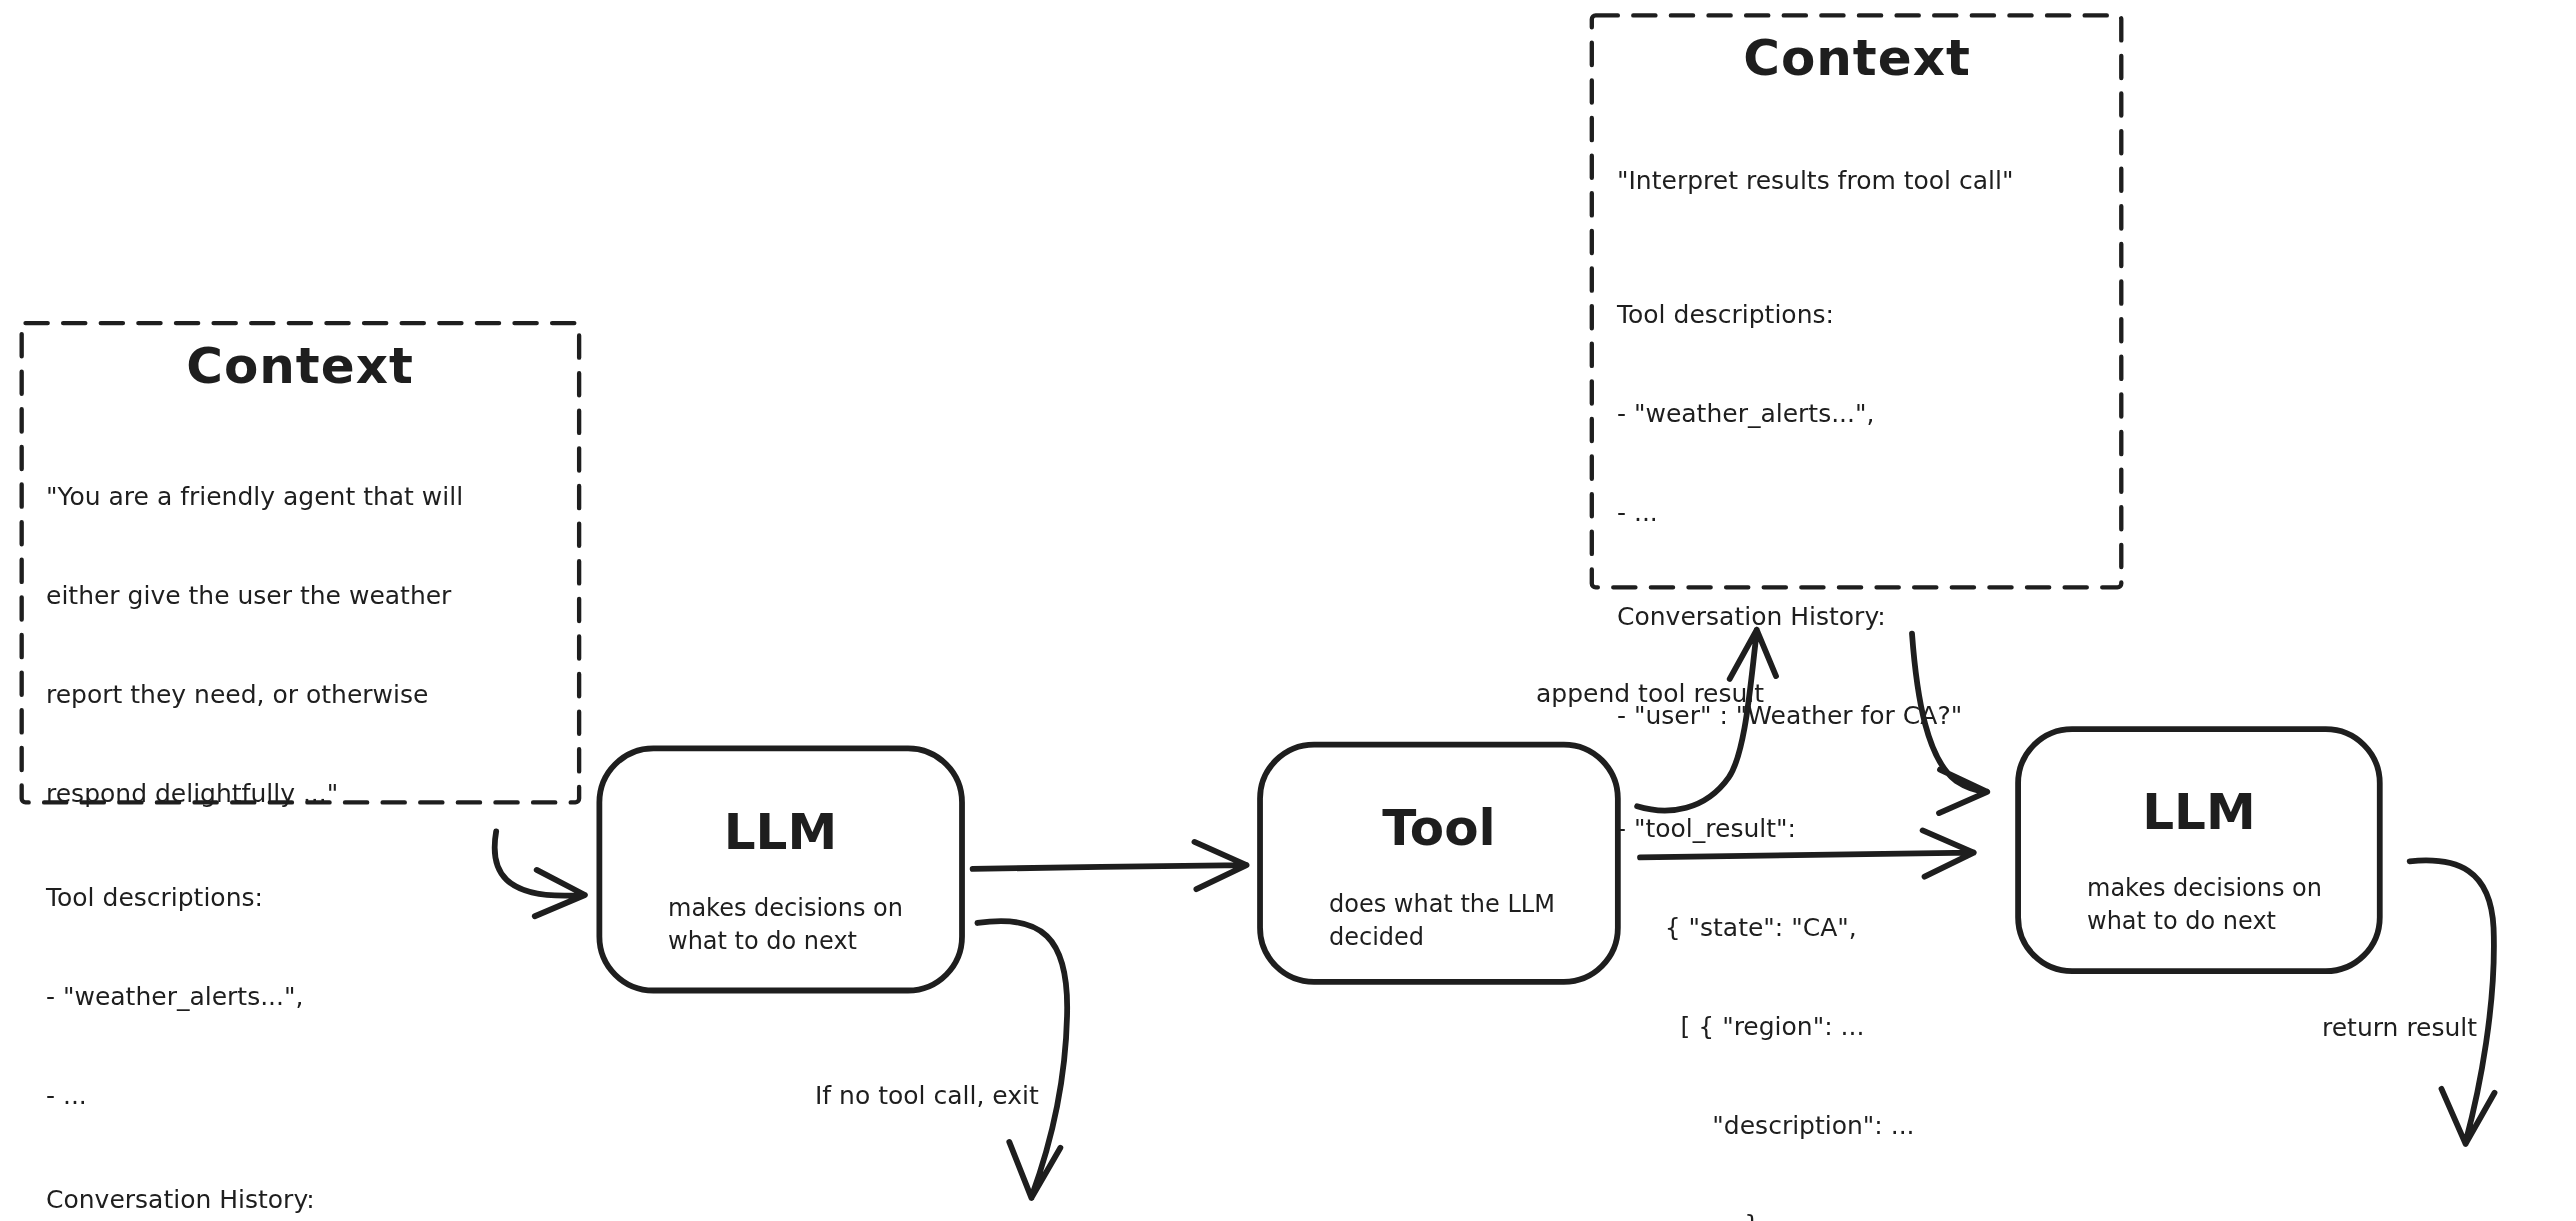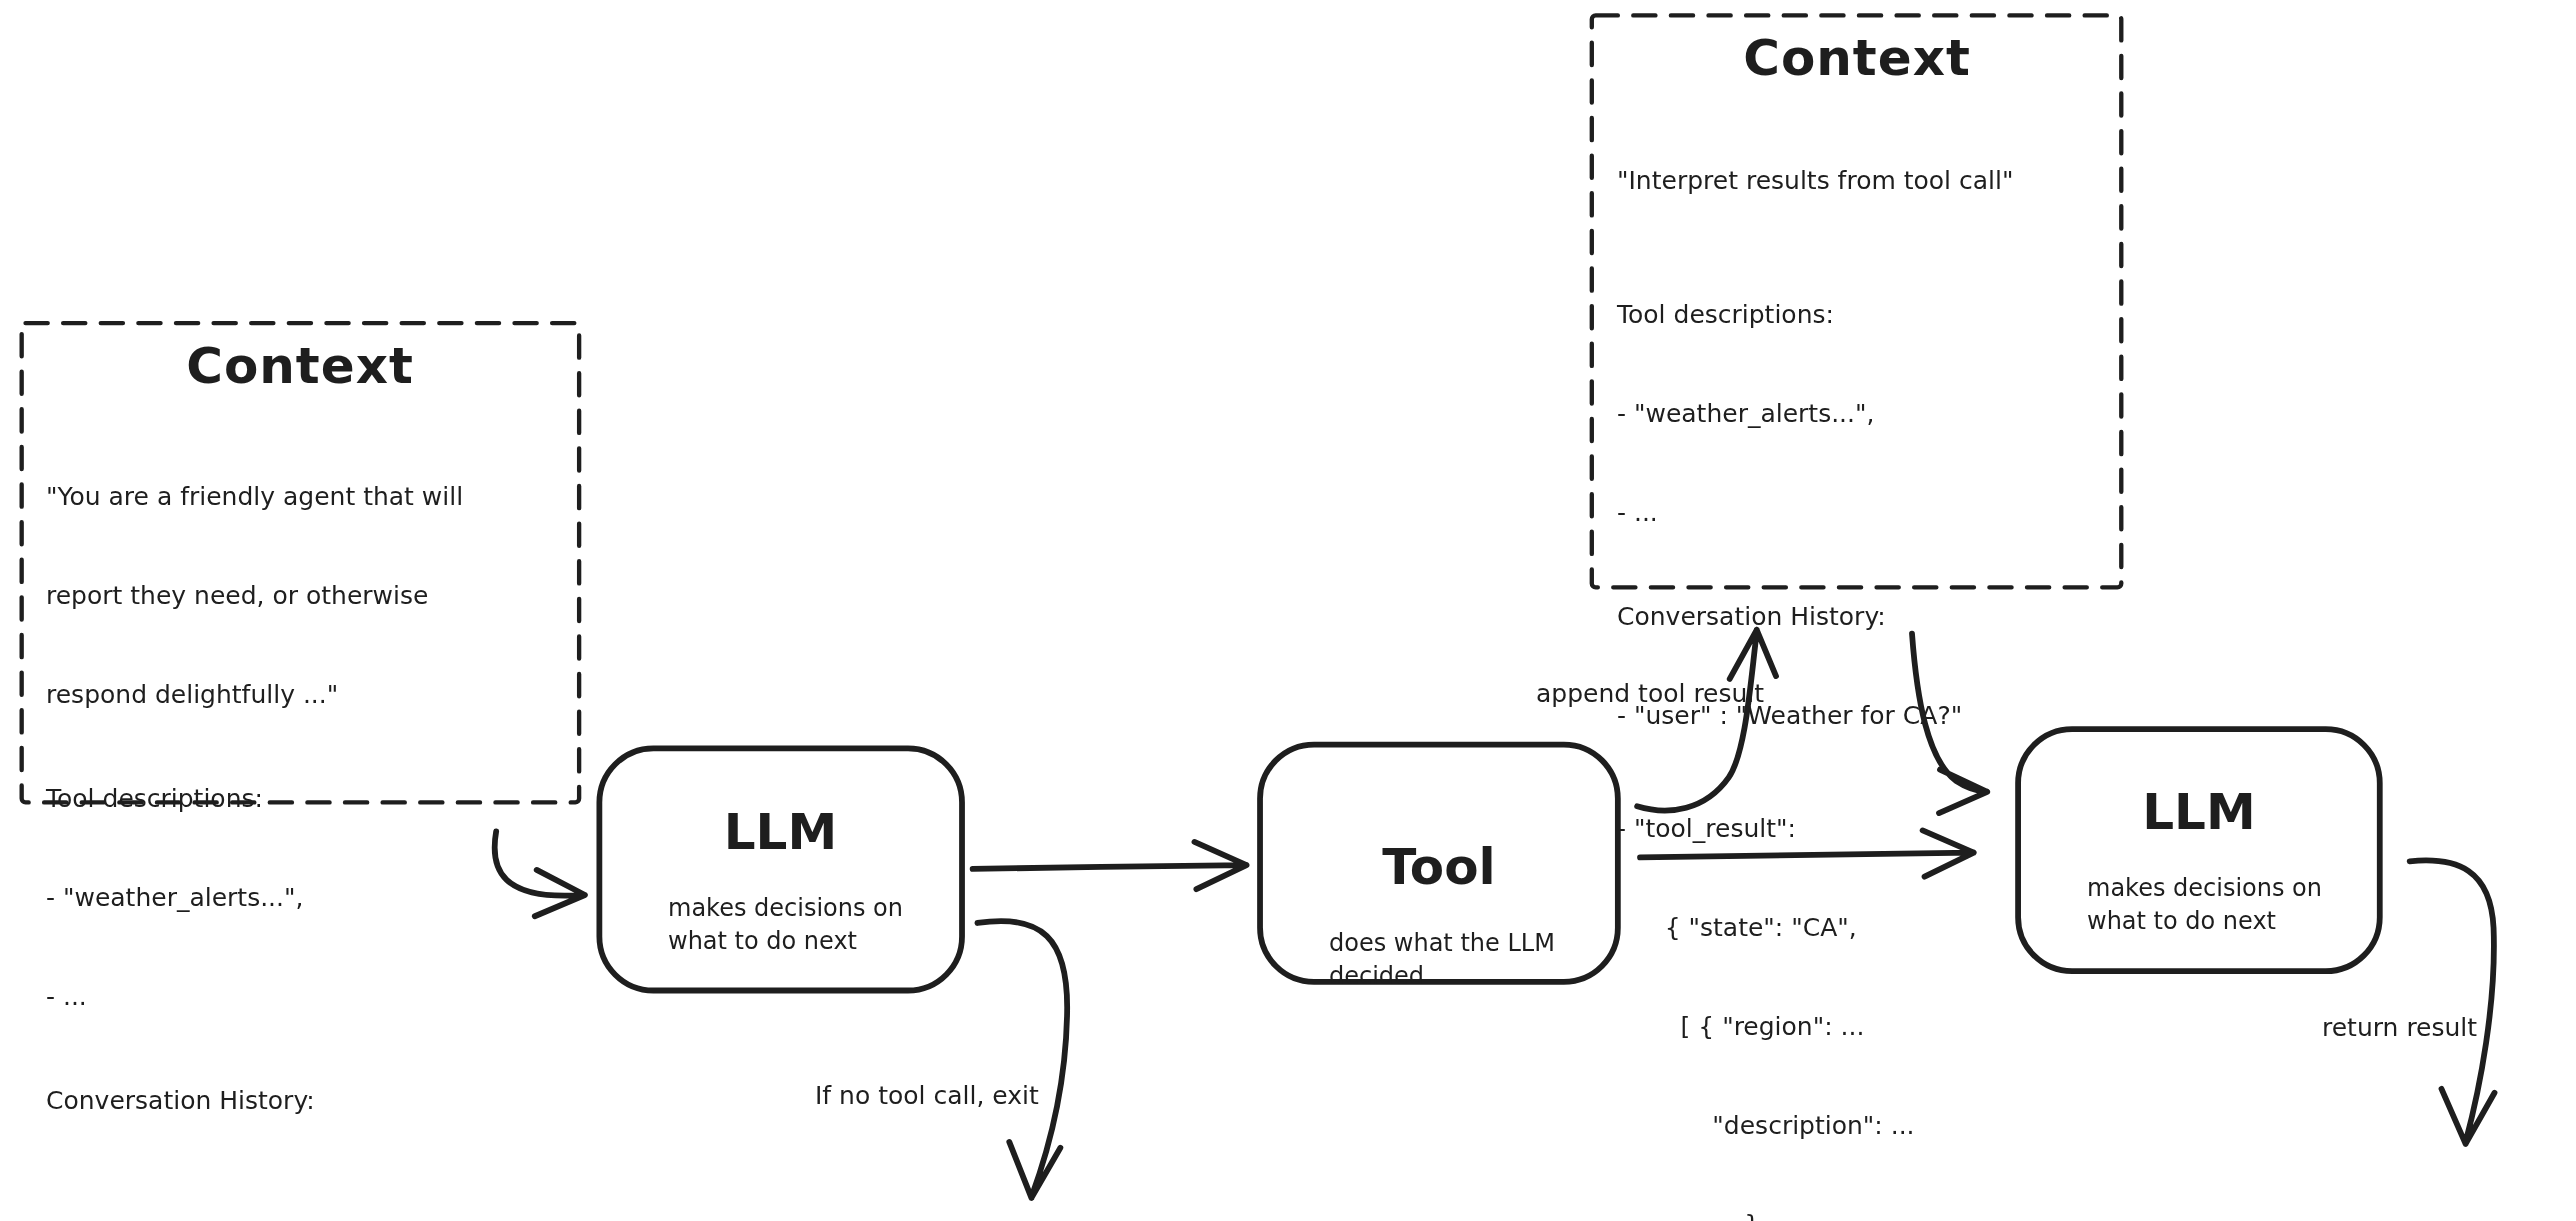--- a/index.html
+++ b/index.html
@@ -22,21 +22,21 @@
   .ctx1{left:21px;top:323px;width:558px;height:480px;}
   .ctx2{left:1592px;top:15.4px;width:530px;height:572px;}
 
   
   .node{position:absolute;}
   .node-title{position:absolute;left:0;right:0;top:54px;text-align:center;font-size:50px;font-weight:700;}
   .node-llm .node-title{}
   .node-body{position:absolute;left:69px;top:143px;font-size:24px;line-height:33px;white-space:pre-line;}
 
   .node-llm1{left:599px;top:749px;width:363px;height:242px;}
-  .node-tool{left:1260px;top:784px;width:358px;height:237px;}
+  .node-tool{left:1260px;top:745px;width:358px;height:237px;}
   .node-llm2{left:2018px;top:729px;width:362px;height:242px;}
 
   
   .edge-label{position:absolute;font-size:25px;white-space:pre;}
   .lbl-append{left:1536px;top:679px;}
   .lbl-exit{left:815px;top:1040px;margin-top:41px;}
   .lbl-return{left:2322px;top:1013px;}
 </style>
 </head>
 <body>
@@ -64,20 +64,21 @@
 
     <path d="M 1700 889 L 2044 884 M 1993 861 L 2046 884 M 1995 909 L 2046 884" stroke-width="6"></path>
 
     <path d="M 2498 893 C 2548 888, 2582 902, 2585 962 C 2588 1040, 2571 1128, 2556 1184 M 2531 1129 L 2556 1186 M 2586 1133 L 2556 1186" stroke-width="6"></path>
   </svg>
 
   <div class="ctx ctx1">
     <div class="ctx-title">Context</div>
     <div class="ctx-body">
       <div class="ln">"You are a friendly agent that will</div>
+      <div class="ln">either give the user the weather</div>
       <div class="ln">report they need, or otherwise</div>
       <div class="ln">respond delightfully ..."</div>
       <div class="ln pgap">Tool descriptions:</div>
       <div class="ln">- "weather_alerts...",</div>
       <div class="ln">- ...</div>
       <div class="ln pgap">Conversation History:</div>
       
     </div>
   </div>
 

